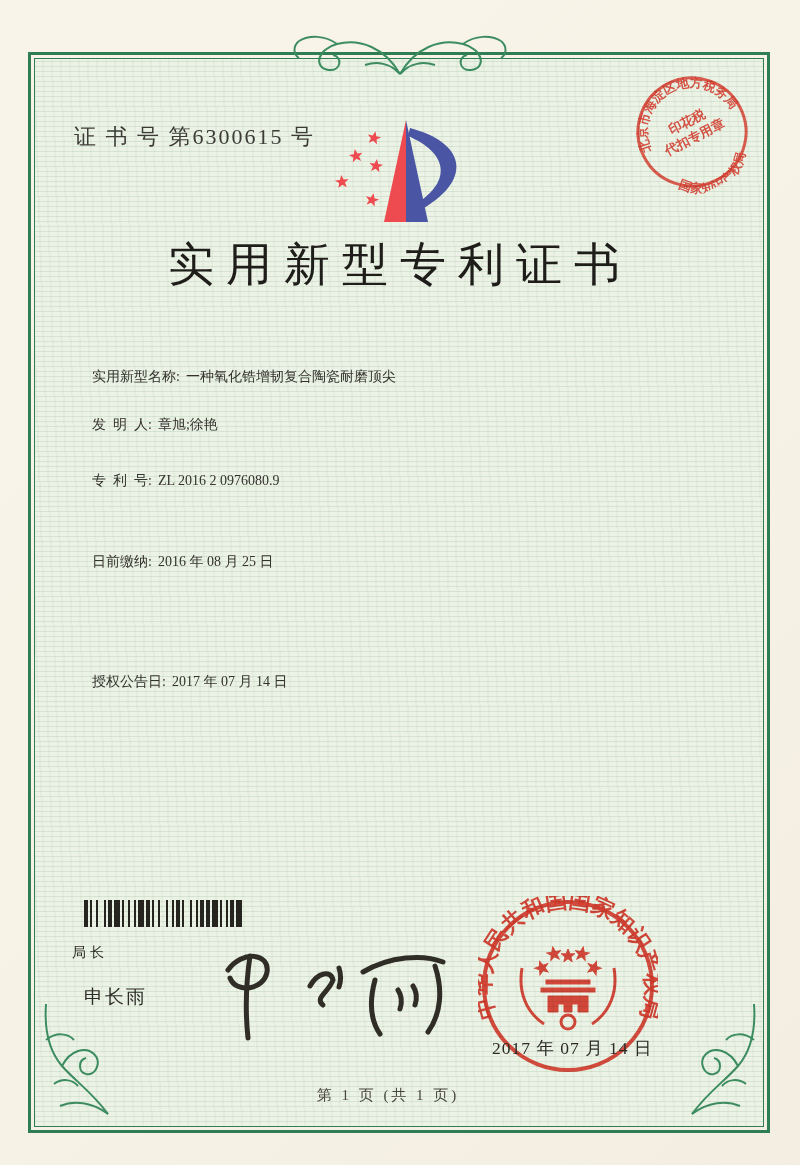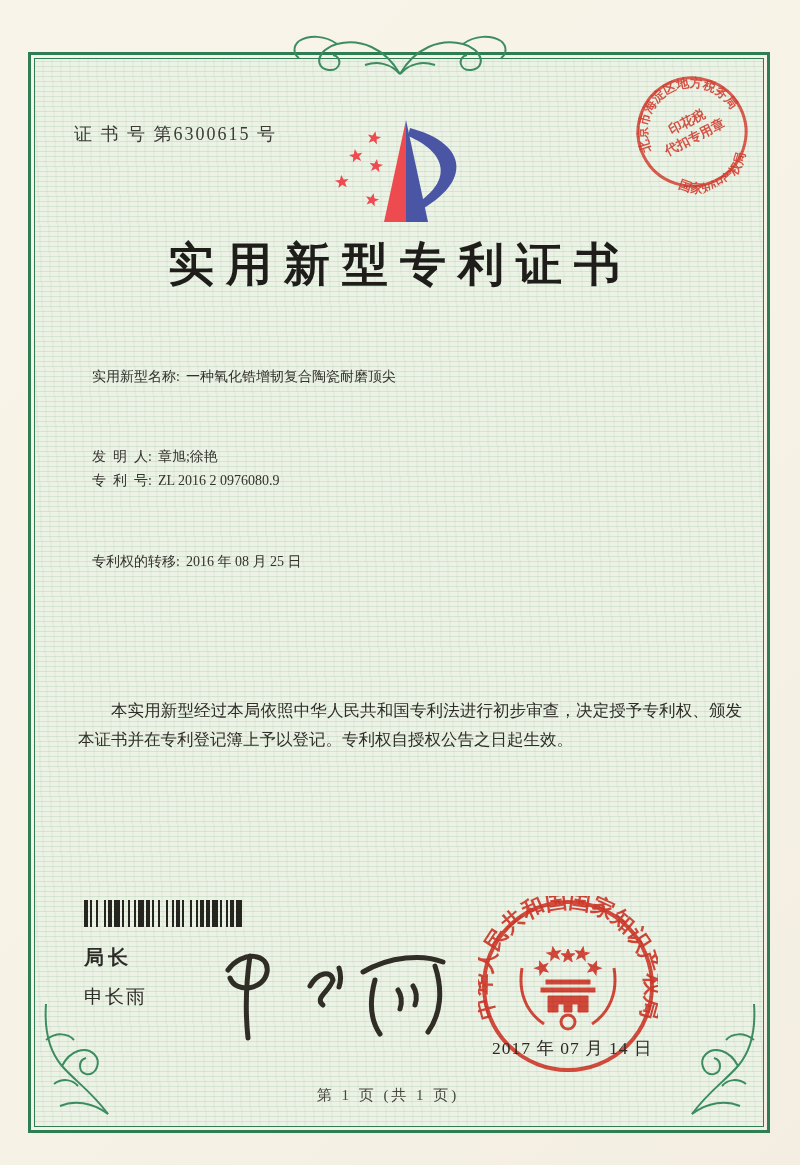--- a/index.html
+++ b/index.html
@@ -28,50 +28,50 @@
     outline:3px solid #2f7e53;
     outline-offset:3px;
   }
   .ornament-top{position:absolute;left:265px;top:28px;width:270px;height:56px;}
   .ornament-corner{position:absolute;width:84px;height:126px;}
   .ornament-br{left:680px;top:1000px;}
   .ornament-bl{left:36px;top:1000px;transform:scaleX(-1);}
 
   .cert-no{
     position:absolute;left:74px;top:122px;
-    font-size:18px;letter-spacing:2px;color:#3c3c36;white-space:pre;
+    font-size:22px;letter-spacing:2px;color:#3c3c36;white-space:pre;
   }
   .logo{position:absolute;left:318px;top:116px;width:172px;height:112px;}
 
   .title{
     position:absolute;left:0;top:234px;width:800px;text-align:center;
-    font-size:46px;font-weight:700;letter-spacing:12px;color:#1e1d1a;
+    font-size:46px;font-weight:400;letter-spacing:12px;color:#1e1d1a;
   }
 
   .field{
     position:absolute;left:78px;width:660px;height:26px;
     font-size:14px;color:#33322d;white-space:pre;
   }
   .field .lbl{white-space:pre;}
   .field .val{margin-left:6px;}
-  .f0{top:352px}.f1{top:432px}.f2{top:456px}.f3{top:537px}.f4{top:597px}.f5{top:657px}
+  .f0{top:352px}.f1{top:400px}.f2{top:456px}.f3{top:537px}.f4{top:597px}.f5{top:657px}
 
   .paras{
     position:absolute;left:78px;top:696px;width:664px;
     font-size:16.5px;line-height:29px;color:#2e2d28;text-align:justify;
   }
   .paras p{margin:0;text-indent:2em;}
 
   .barcode{
     position:absolute;left:84px;top:900px;width:208px;height:27px;
     display:flex;align-items:stretch;overflow:hidden;
   }
   .barcode i{display:block;height:100%;flex:none;}
 
-  .sig-title{position:absolute;left:84px;top:944px;font-size:20px;color:#2c2b26;letter-spacing:4px;font-weight:bold;}
+  .sig-title{position:absolute;left:72px;top:944px;font-size:14px;color:#2c2b26;letter-spacing:4px;}
   .sig-name{position:absolute;left:84px;top:984px;font-size:19px;color:#2c2b26;letter-spacing:2px;}
   .signature{position:absolute;left:190px;top:928px;width:265px;height:118px;}
 
   .seal{mix-blend-mode:multiply;}
   .office-seal{position:absolute;left:478px;top:896px;width:180px;height:180px;}
   .tax-seal{position:absolute;left:632px;top:72px;width:120px;height:120px;transform:rotate(-27deg);}
   .seal-date{
     position:absolute;left:492px;top:1036px;width:200px;
     font-size:17.5px;color:#2b2a25;letter-spacing:1px;white-space:pre;z-index:6;
   }
@@ -141,25 +141,27 @@
   <div class="field f0">
     <span class="lbl">实用新型名称:</span><span class="val">一种氧化锆增韧复合陶瓷耐磨顶尖</span>
   </div>
   <div class="field f1">
     <span class="lbl">发  明  人:</span><span class="val">章旭;徐艳</span>
   </div>
   <div class="field f2">
     <span class="lbl">专  利  号:</span><span class="val">ZL 2016 2 0976080.9</span>
   </div>
   <div class="field f3">
-    <span class="lbl">专利权的转移:</span><span class="val">2016 年 08 月 25 日</span>
+    <span class="lbl">日前缴纳:</span><span class="val">2016 年 08 月 25 日</span>
+  </div>
+  <div class="field f5">
+    <span class="lbl">授权公告日:</span><span class="val">2017 年 07 月 14 日</span>
   </div>
 
   <div class="paras">
-    <p>本实用新型经过本局依照中华人民共和国专利法进行初步审查，决定授予专利权、颁发本证书并在专利登记簿上予以登记。专利权自授权公告之日起生效。</p>
   </div>
 
   <div class="barcode">
       <i style="width: 4px; background: rgb(38, 36, 31);"></i>
       <i style="width: 2px; background: transparent;"></i>
       <i style="width: 2px; background: rgb(38, 36, 31);"></i>
       <i style="width: 4px; background: transparent;"></i>
       <i style="width: 2px; background: rgb(38, 36, 31);"></i>
       <i style="width: 6px; background: transparent;"></i>
       <i style="width: 2px; background: rgb(38, 36, 31);"></i>

